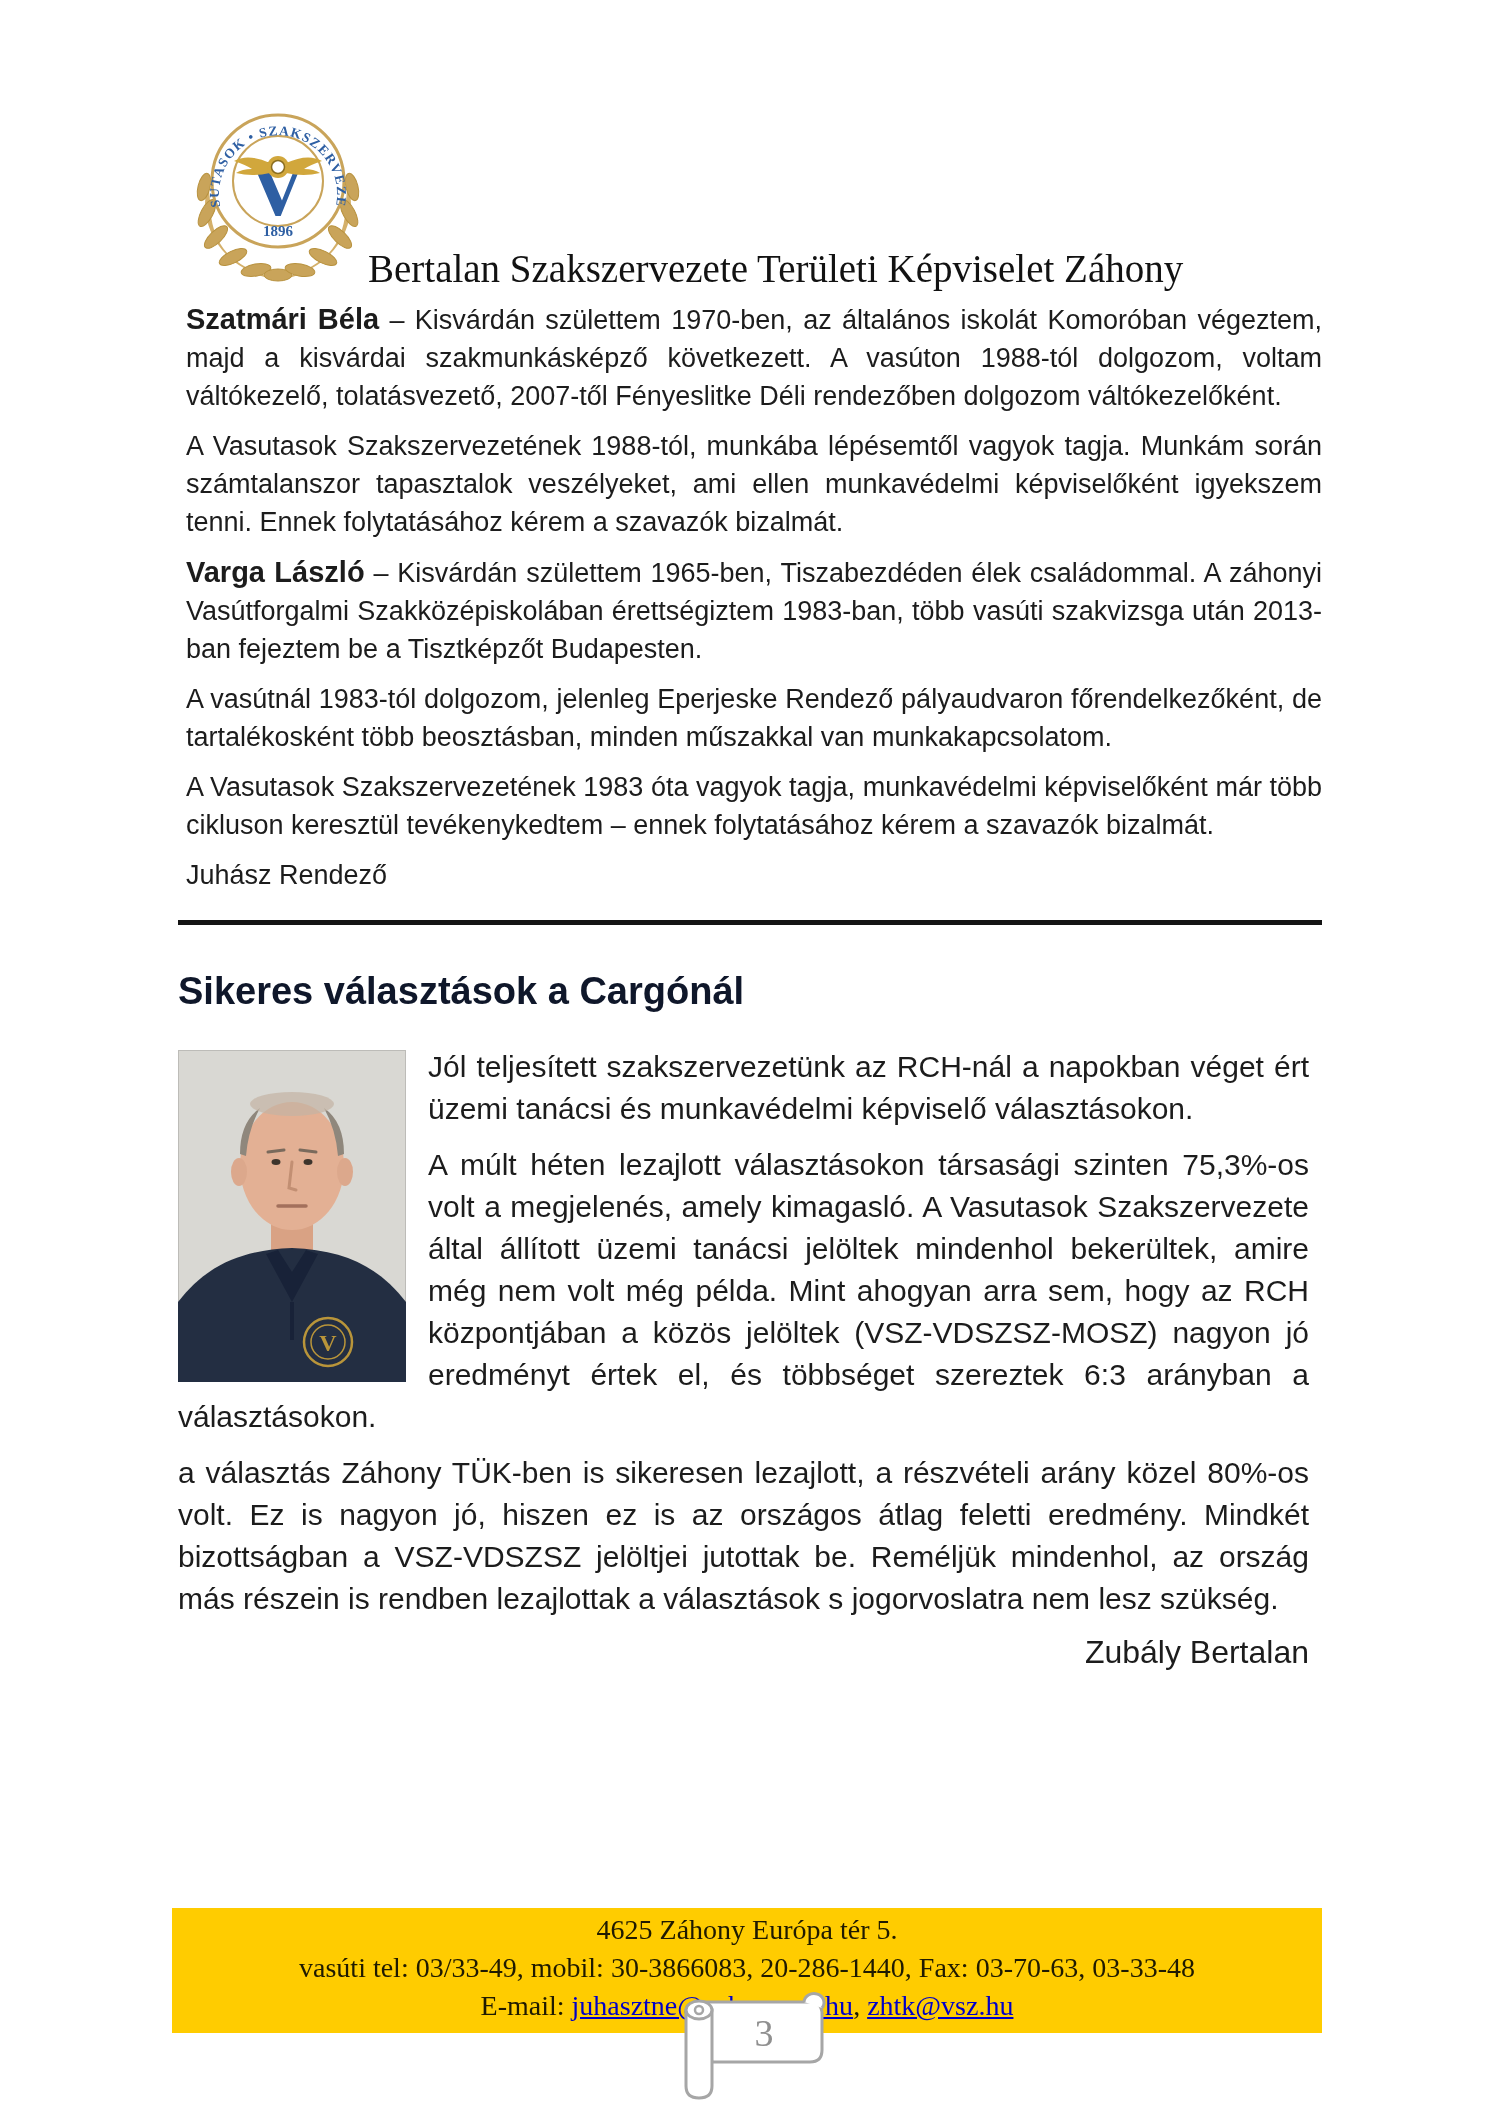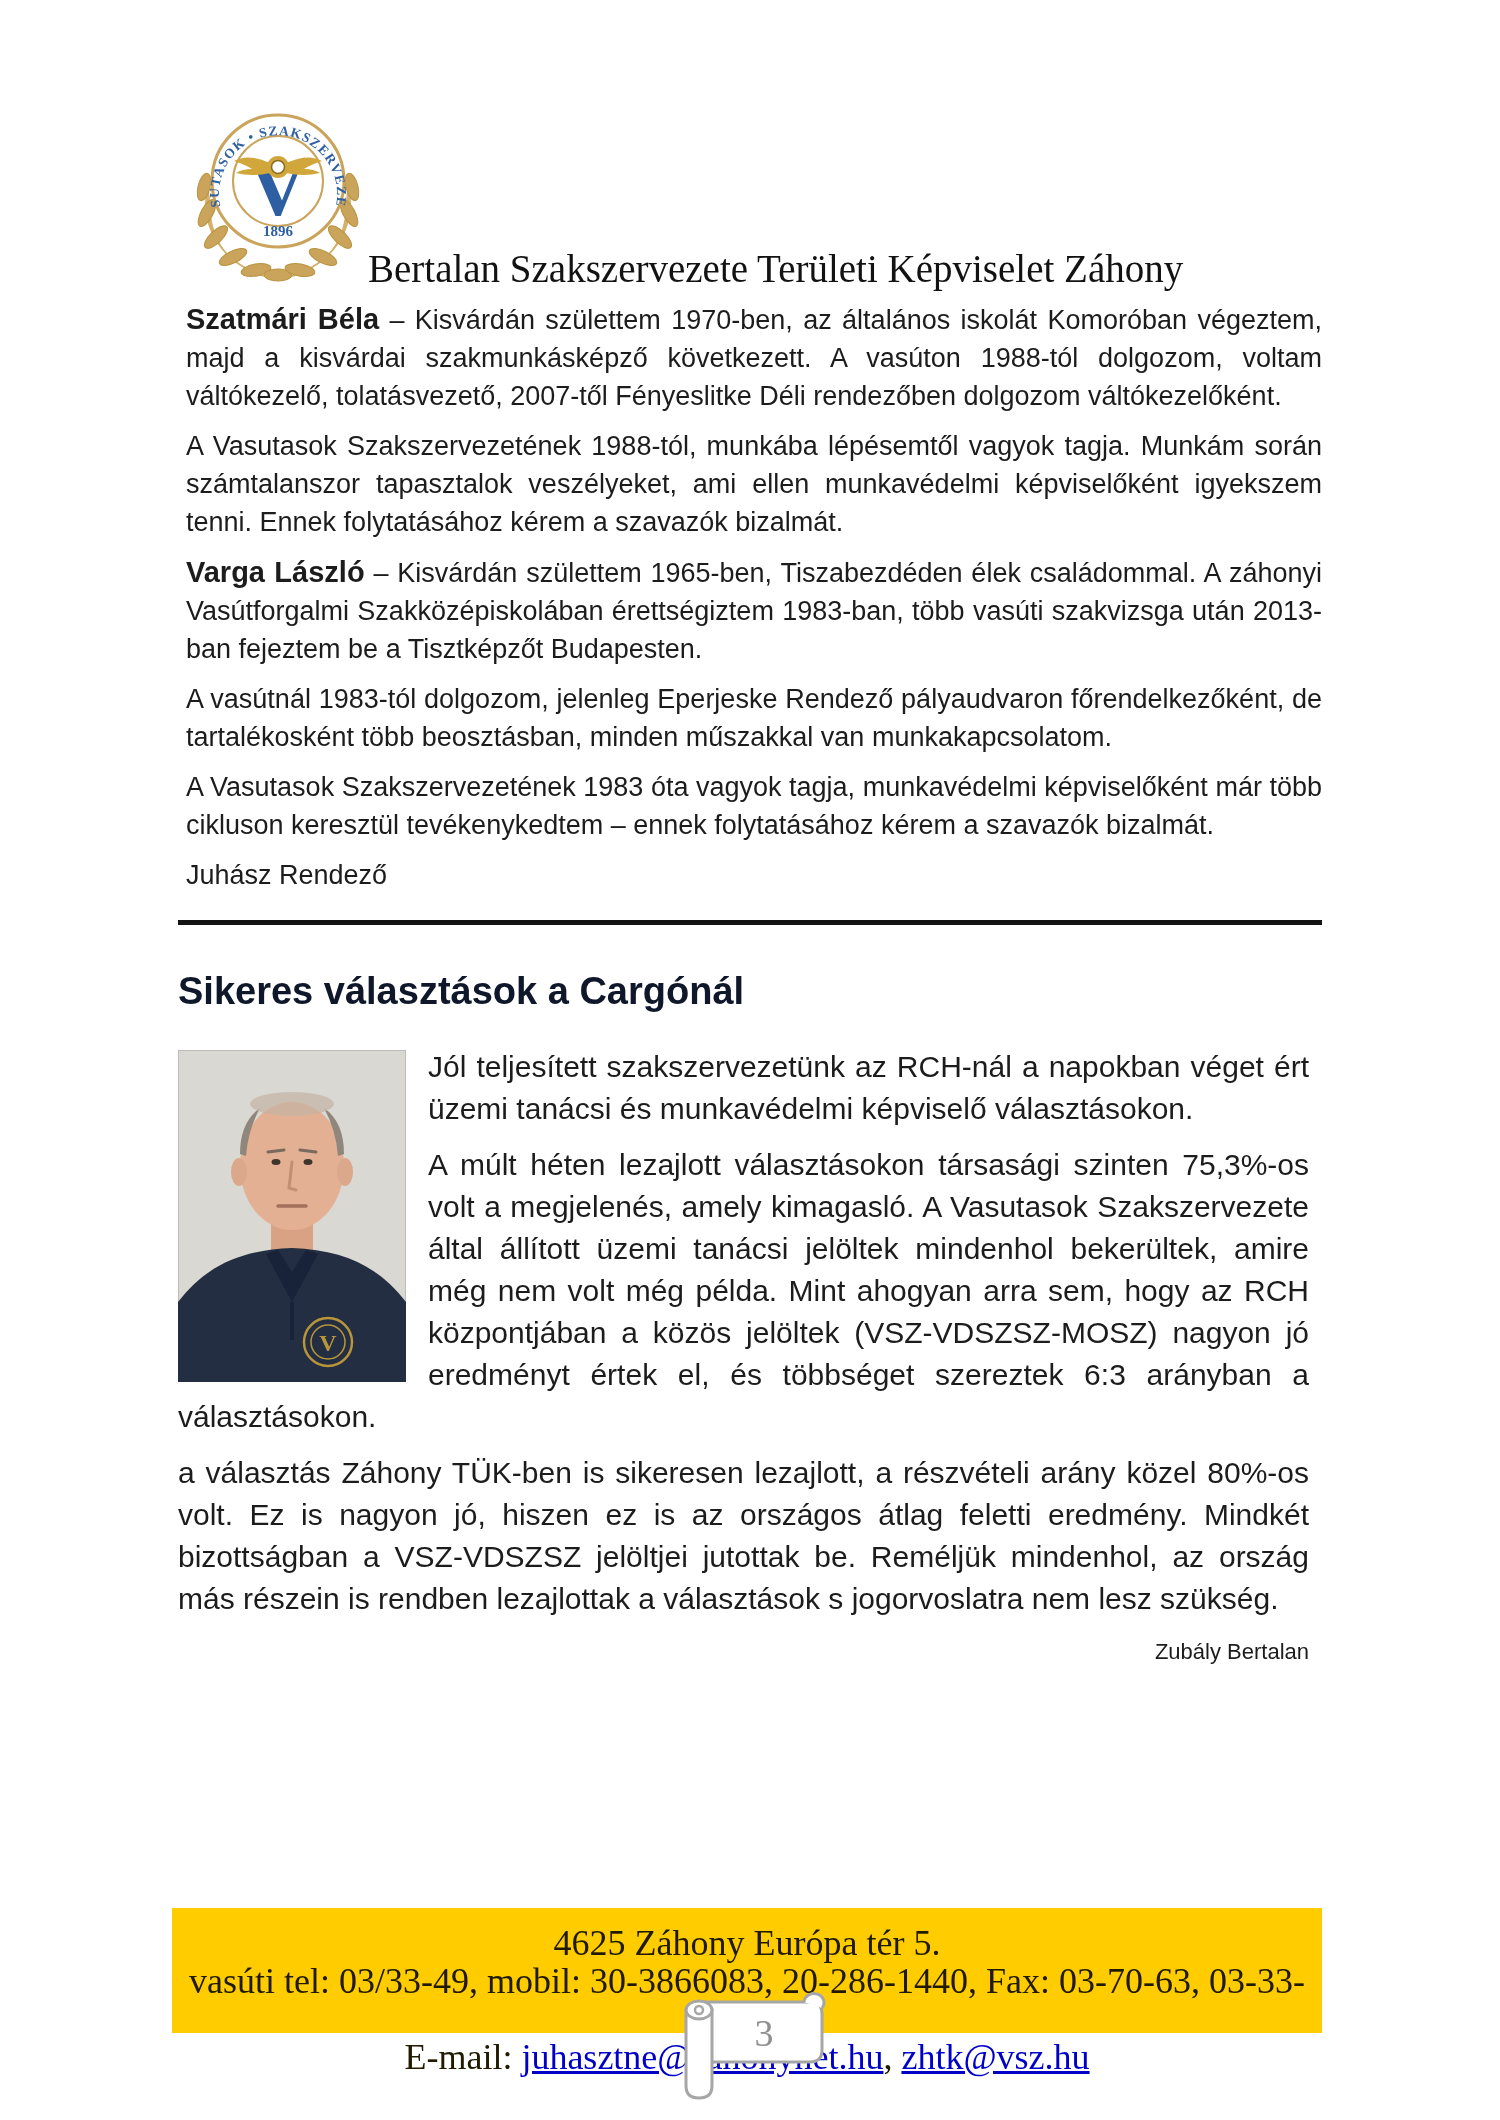--- a/index.html
+++ b/index.html
@@ -19,26 +19,26 @@
   .signature{margin:4px 0 0 0;font-size:28px;line-height:34px;text-align:right;}
 
   .divider{border:none;border-top:5px solid #141414;margin:26px 0 0 0;}
 
   .headline{margin:44px 0 0 0;font-size:38px;line-height:44px;font-weight:700;color:#0f172a;}
 
   .article{margin-top:33px;font-size:30px;line-height:42px;text-align:justify;}
   .article p{margin:0 13px 14px 0;}
   .portrait{float:left;width:228px;height:332px;margin:4px 22px 6px 0;display:block;}
   .clearfix::after{content:"";display:block;clear:both;}
-  .signature2{margin:6px 0 0 0;font-size:22px;line-height:36px;text-align:right;}
+  .signature2{margin:6px 0 0 0;font-size:32px;line-height:36px;text-align:right;}
 
   
   .footer{position:absolute;left:172px;top:1908px;width:1150px;height:125px;box-sizing:border-box;
-          background:#FFCC00;text-align:center;padding-top:16px;
-          font-family:"Liberation Serif",serif;font-size:36px;line-height:38px;color:#1f1a00;}
+          background:#FFCC00;text-align:center;padding-top:3px;
+          font-family:"Liberation Serif",serif;font-size:28px;line-height:38px;color:#1f1a00;}
   .footer a{color:#0000C8;text-decoration:underline;cursor:pointer;}
 
   .page-scroll{position:absolute;left:672px;top:1988px;width:172px;height:122px;}
 </style>
 </head>
 <body>
 
 <div class="page">
 
   <svg class="logo" viewBox="0 0 200 200" aria-hidden="true">

